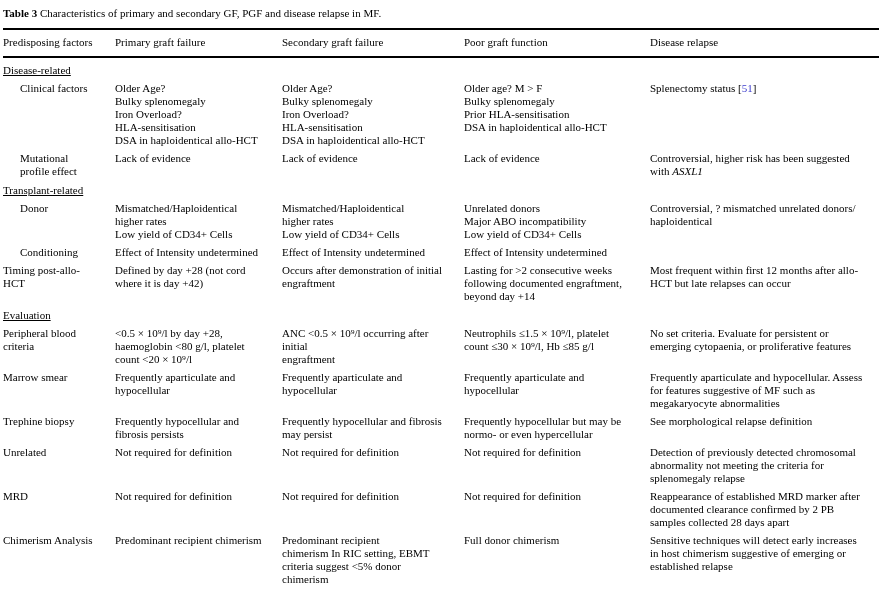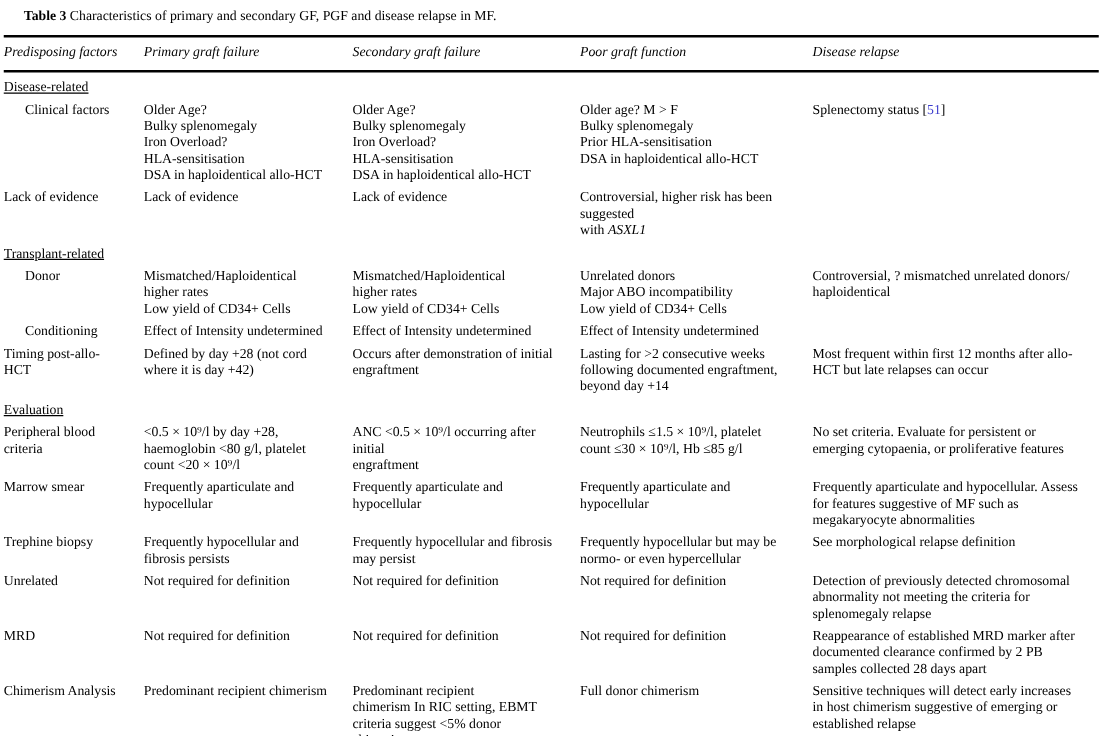--- a/index.html
+++ b/index.html
@@ -4,28 +4,28 @@
 <style>
   * { margin:0; padding:0; box-sizing:border-box; }
   html,body { background:#ffffff; }
   .page {
     width:881px; min-height:589px;
     padding:7px 2px 0 3px;
     font-family:"Liberation Serif","DejaVu Serif",serif;
     font-size:11px; line-height:13px; color:#000;
     background:#fff;
   }
-  .caption { margin:0 0 8px 16px; }
+  .caption { margin:0 0 8px 0; }
   .caption .bold { font-weight:bold; }
   .rule-top, .rule-mid { border-top:2px solid #000; height:0; }
   .grid {
     display:grid;
     grid-template-columns:112px 167px 182px 186px 230px;
   }
-  .header-row { padding:6px 0 7px 0;font-style:italic; }
+  .header-row { padding:6px 0 7px 0; }
   .row { padding-top:5px; }
   .section-row { padding-top:6px; }
   .section-label { grid-column:1 / -1;text-decoration:underline; }
   .c { padding-right:14px; white-space:pre-line; vertical-align:top; }
   .c:last-child { padding-right:12px; }
   .indent { padding-left:17px; }
   .cite { color:#3c3ccd; cursor:pointer; }
   .gene { font-style:italic; }
 </style>
 </head>
@@ -64,20 +64,22 @@
 HLA-sensitisation
 DSA in haploidentical allo-HCT</div>
     <div class="c">Older age? M &gt; F
 Bulky splenomegaly
 Prior HLA-sensitisation
 DSA in haploidentical allo-HCT</div>
     <div class="c"><span>Splenectomy status [</span><span class="cite">51</span><span>]</span></div>
   </div>
 
   <div class="grid row">
+    <div class="c indent">Mutational
+profile effect</div>
     <div class="c">Lack of evidence</div>
     <div class="c">Lack of evidence</div>
     <div class="c">Lack of evidence</div>
     <div class="c"><span>Controversial, higher risk has been suggested
 with </span><span class="gene">ASXL1</span></div>
   </div>
 
   <div class="grid section-row">
     <div class="c section-label">Transplant-related</div>
   </div>

